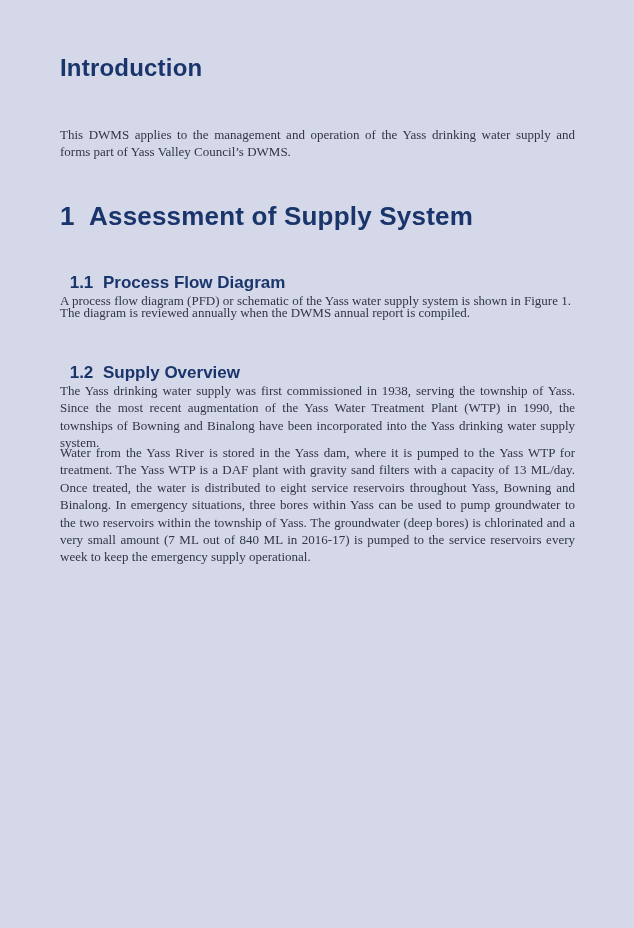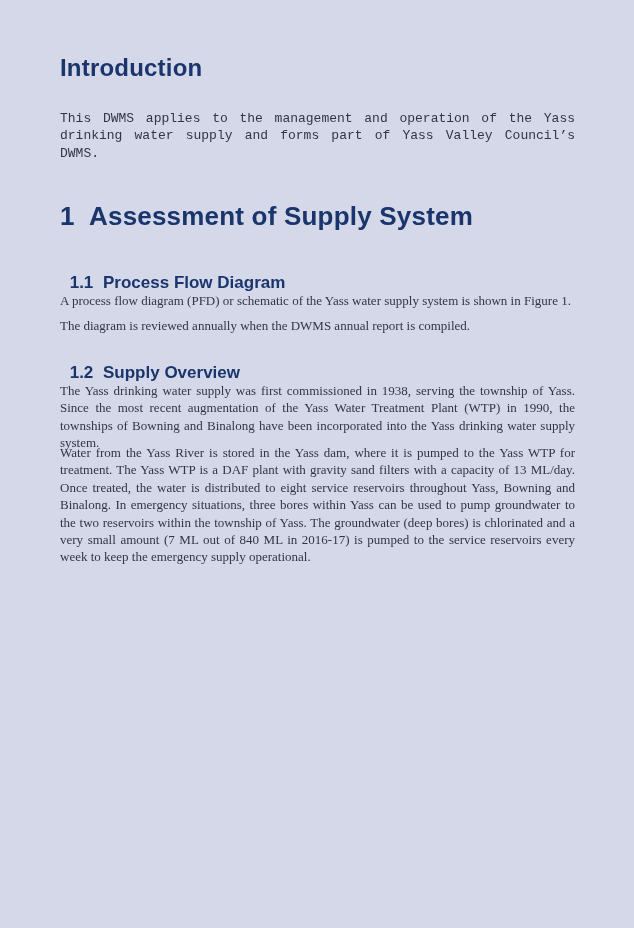--- a/index.html
+++ b/index.html
@@ -81,35 +81,35 @@
   }
 </style>
 </head>
 <body>
 
 <div class="page">
   <div class="content">
 
     <h1 class="abs intro-title">Introduction</h1>
 
-    <p class="abs para justify" style="top:110px;font-family:Liberation Mono, monospace;">This DWMS applies to the management and operation of the Yass drinking water supply and forms part of Yass Valley Council’s DWMS.</p>
+    <p class="abs para justify" style="top:126px;">This DWMS applies to the management and operation of the Yass drinking water supply and forms part of Yass Valley Council’s DWMS.</p>
 
     <div class="abs section-title">
       <span class="h-num">1</span>
       <span>Assessment of Supply System</span>
     </div>
 
     <div class="abs sub-title" style="top:274px;">
       <span class="h-num">1.1</span>
       <span>Process Flow Diagram</span>
     </div>
 
     <p class="abs para" style="top:292px;">A process flow diagram (PFD) or schematic of the Yass water supply system is shown in Figure 1.</p>
 
-    <p class="abs para" style="top:317px;">The diagram is reviewed annually when the DWMS annual report is compiled.</p>
+    <p class="abs para" style="top:304px;">The diagram is reviewed annually when the DWMS annual report is compiled.</p>
 
     <div class="abs sub-title" style="top:364px;">
       <span class="h-num">1.2</span>
       <span>Supply Overview</span>
     </div>
 
     <p class="abs para justify" style="top:382px;">The Yass drinking water supply was first commissioned in 1938, serving the township of Yass. Since the most recent augmentation of the Yass Water Treatment Plant (WTP) in 1990, the townships of Bowning and Binalong have been incorporated into the Yass drinking water supply system.</p>
 
     <p class="abs para justify" style="top:444px;">Water from the Yass River is stored in the Yass dam, where it is pumped to the Yass WTP for treatment. The Yass WTP is a DAF plant with gravity sand filters with a capacity of 13 ML/day. Once treated, the water is distributed to eight service reservoirs throughout Yass, Bowning and Binalong. In emergency situations, three bores within Yass can be used to pump groundwater to the two reservoirs within the township of Yass. The groundwater (deep bores) is chlorinated and a very small amount (7 ML out of 840 ML in 2016-17) is pumped to the service reservoirs every week to keep the emergency supply operational.</p>
 

